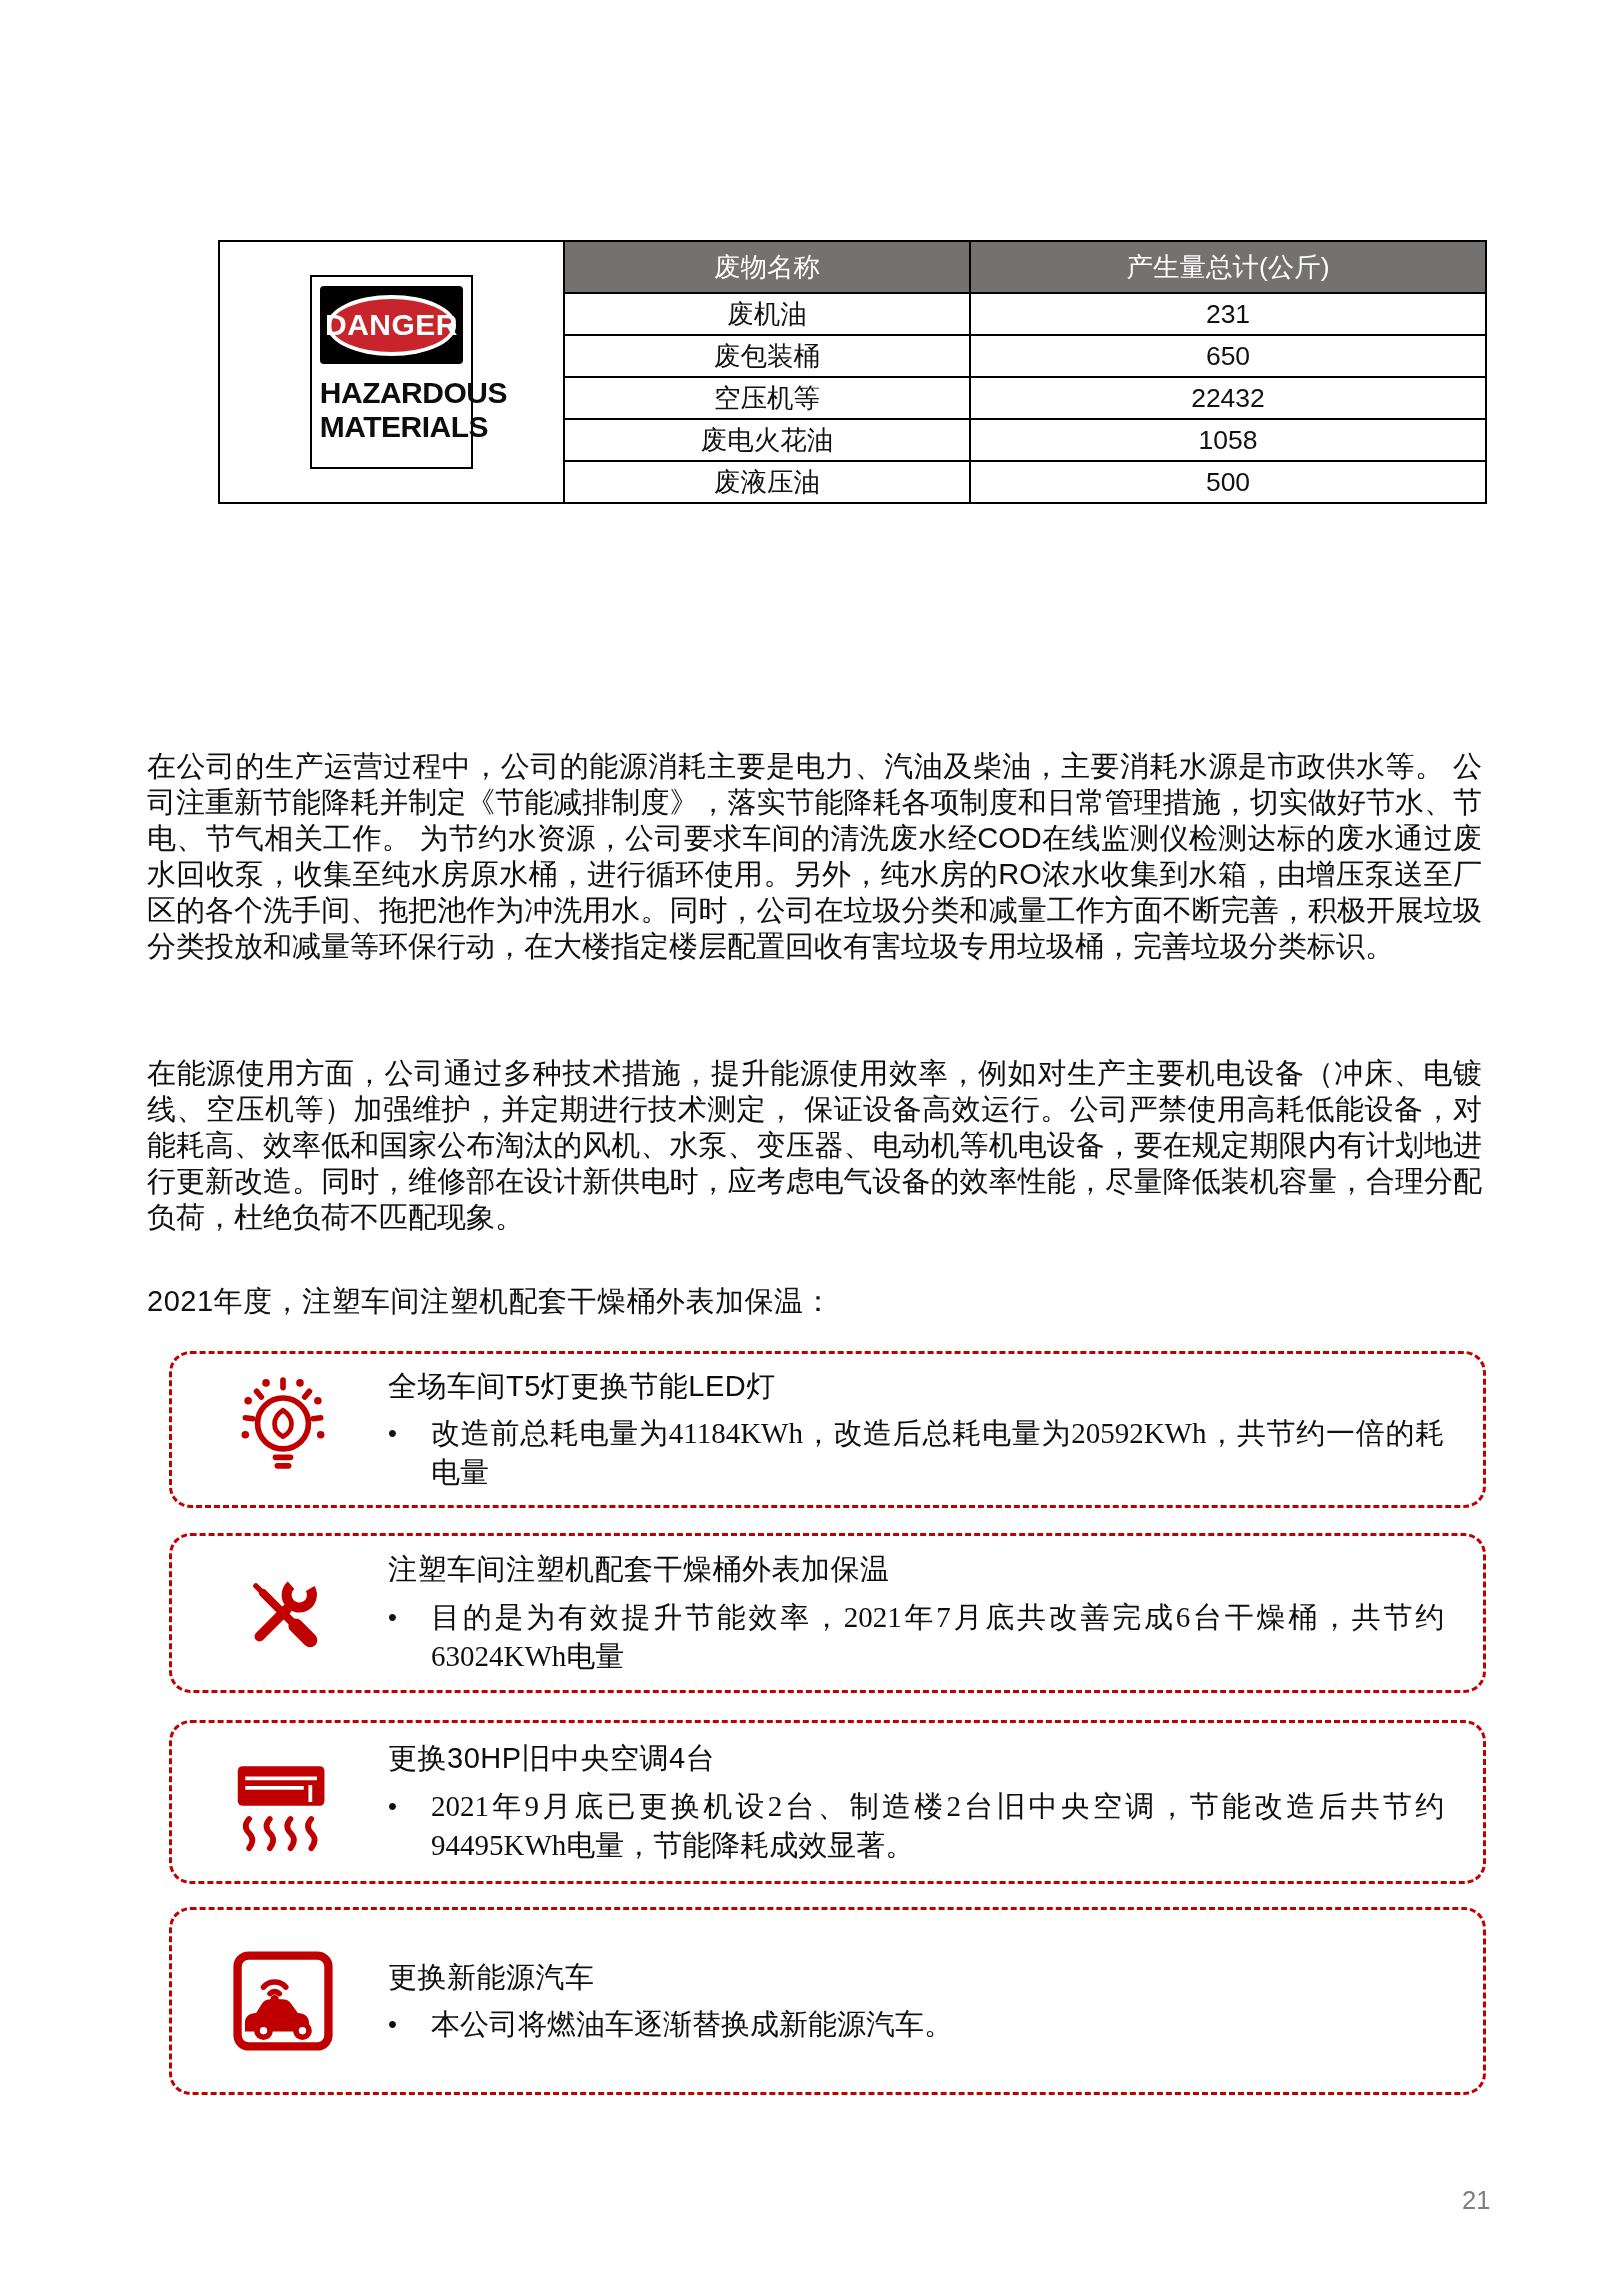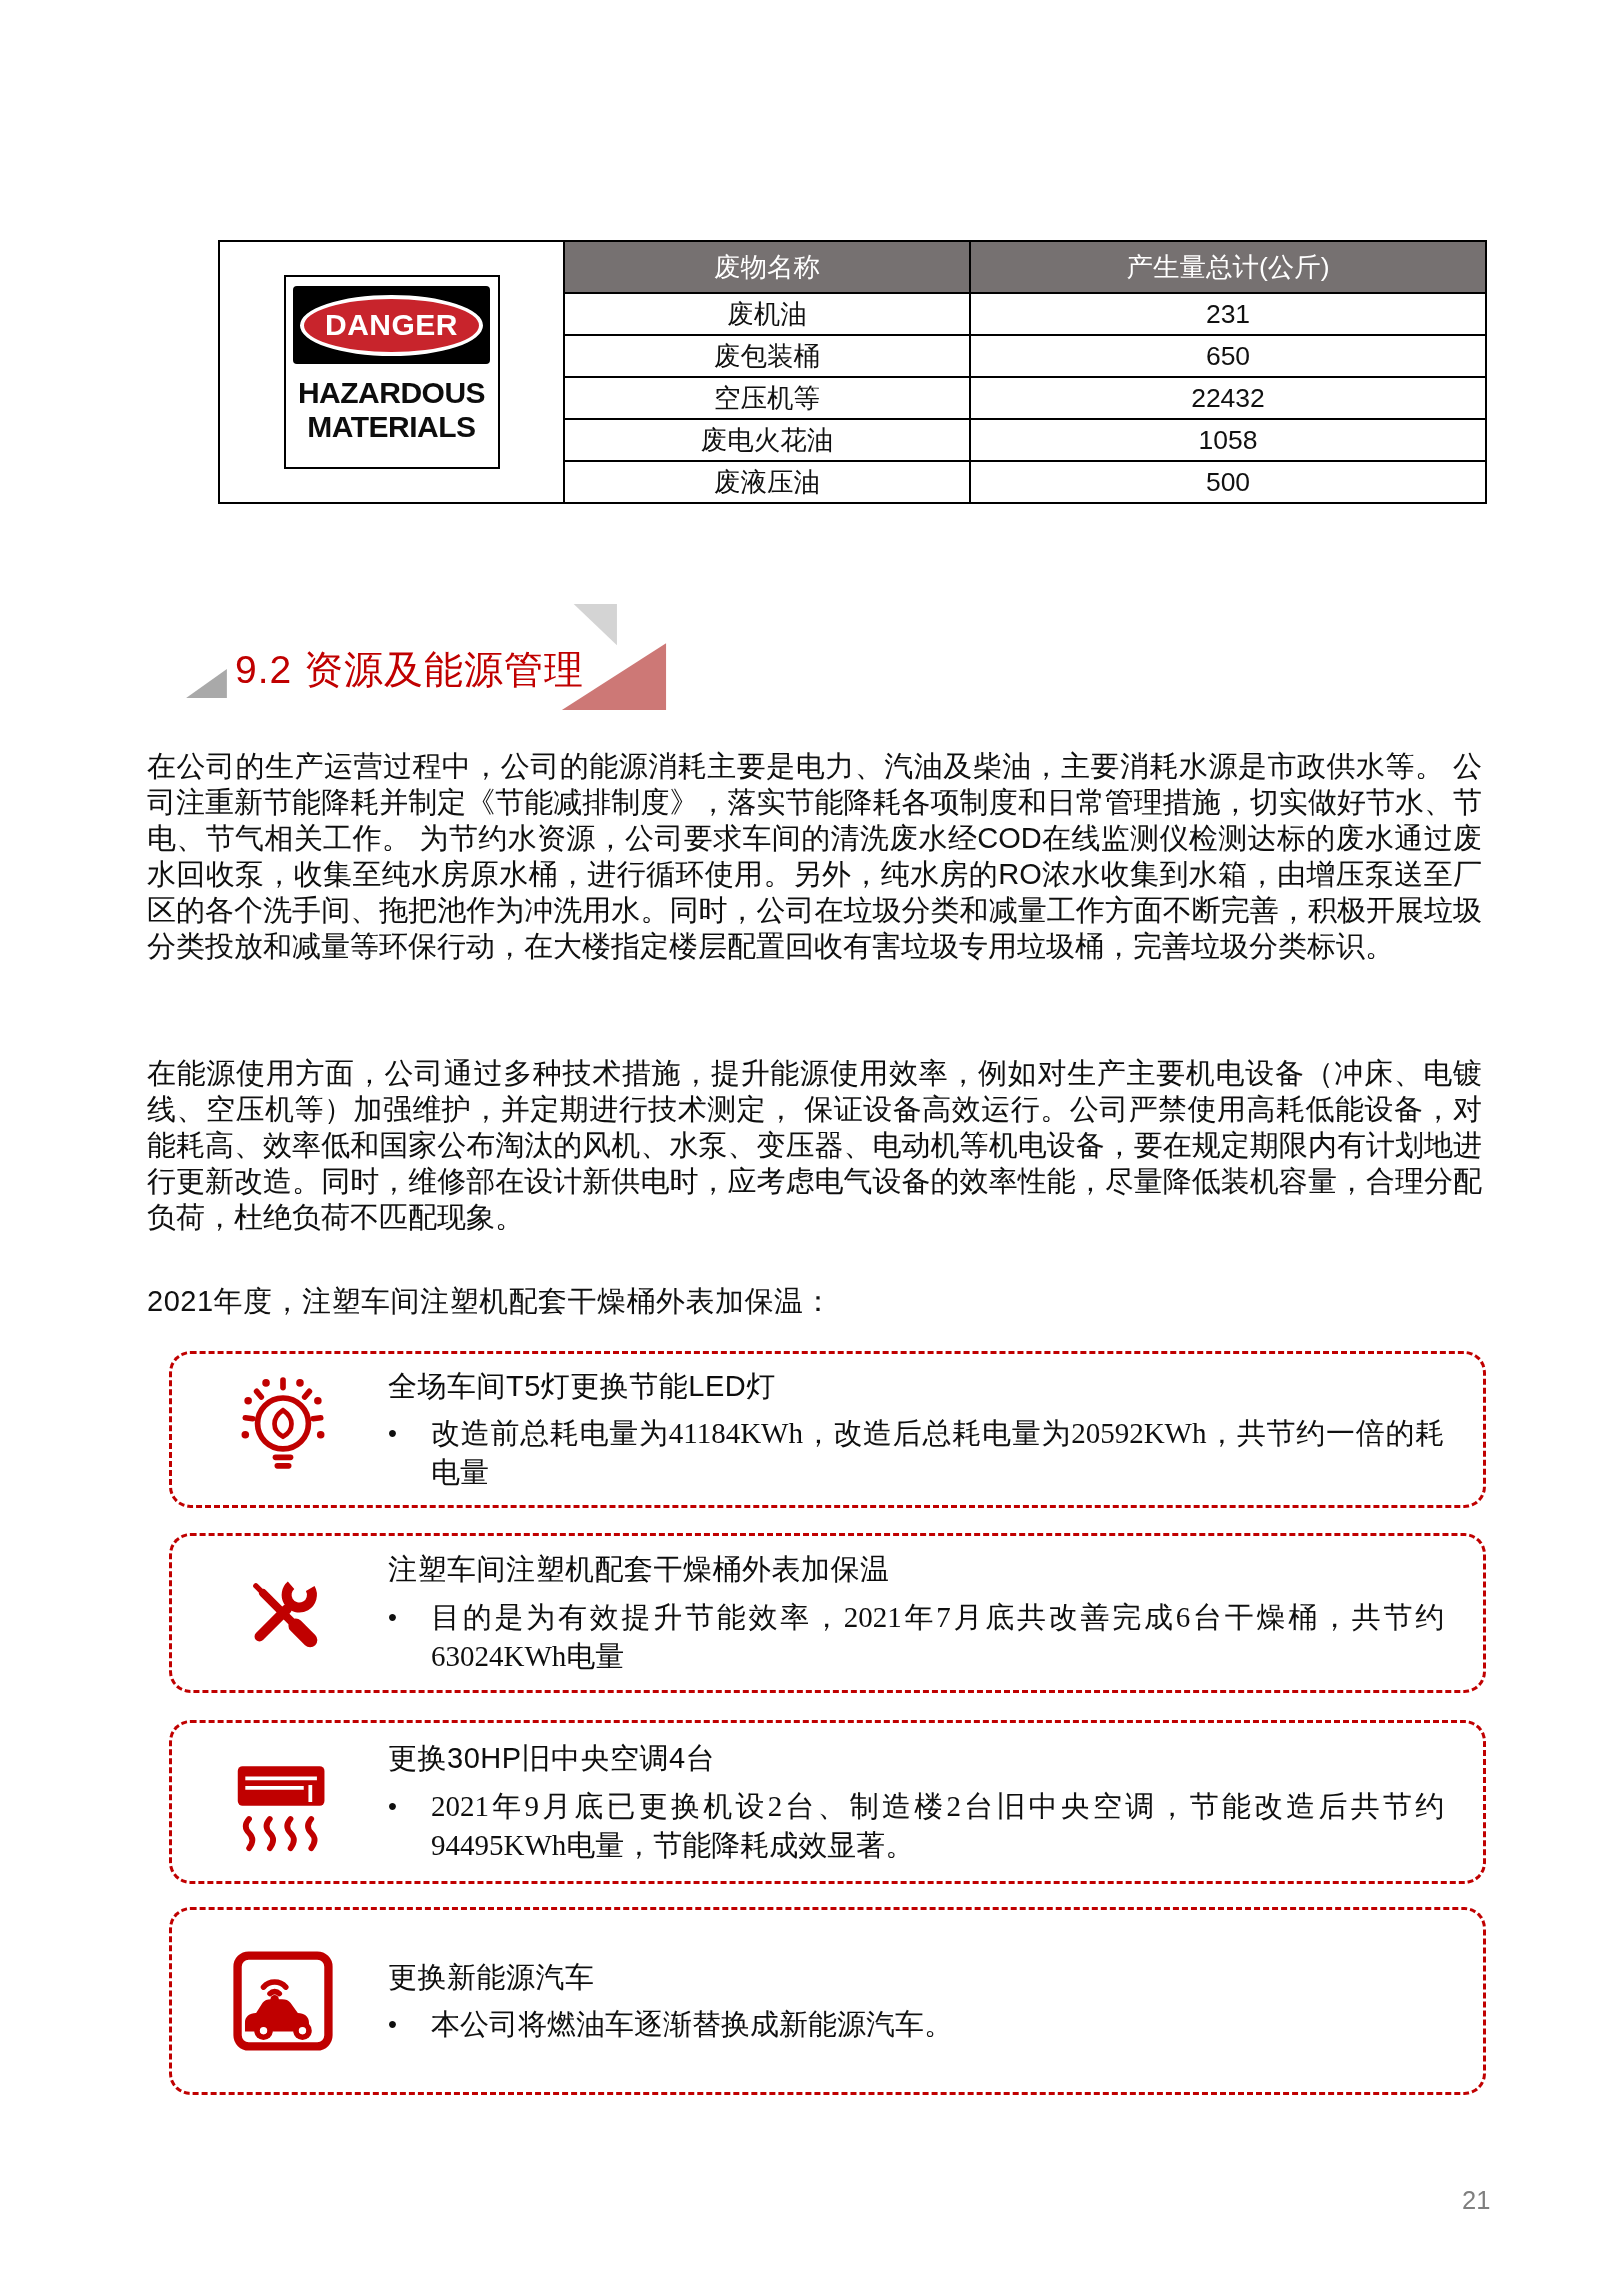--- a/index.html
+++ b/index.html
@@ -24,21 +24,21 @@
   .waste-table th {
     background:#767171; color:#ffffff; font-weight:normal;
     font-size:26.5px; height:52px;
   }
   .waste-table td.data-cell { font-size:26.5px; height:42px; background:#fff; }
   .col-sign { width:345px; } .col-name { width:406px; } .col-amt { width:516px; }
 
   
   .sign-cell { background:#fff; vertical-align:middle; }
   .danger-sign {
-    width:216px; margin:12px auto; background:#fff; border:2px solid #000;
+    width:163px; margin:12px auto; background:#fff; border:2px solid #000;
     padding:8.8px 7.8px 23.5px 7.8px;
   }
   .danger-band { background:#000; border-radius:3.9px; padding:8.8px 6.9px; }
   .danger-oval {
     background:#c8242c; border:4.9px solid #fff; border-radius:50%;
     height:61px; display:flex; align-items:center; justify-content:center;
     color:#fff; font-weight:bold; font-size:30px; letter-spacing:0.5px;
   }
   .hazmat {
     text-align:center; font-weight:800; font-size:30px; line-height:1.12;
@@ -127,30 +127,20 @@
       <td class="data-cell">废电火花油</td>
       <td class="data-cell">1058</td>
     </tr>
     <tr>
       <td class="data-cell">废液压油</td>
       <td class="data-cell">500</td>
     </tr>
   </tbody>
     </table>
 
-  <div class="section-heading">
-    <svg class="tri-left" width="45" height="33" viewBox="0 0 46 34">
-      <polygon points="44,2 44,32 2,32" fill="#A9A9A9"></polygon>
-    </svg>
-    <h2 class="section-title">9.2 资源及能源管理</h2>
-    <svg class="tri-right" width="116" height="113" viewBox="0 0 118 115">
-      <polygon points="20,4 64,4 64,46" fill="#D4D4D4"></polygon>
-      <polygon points="8,112 114,112 114,44" fill="#CD7876"></polygon>
-    </svg>
-  </div>
 
   <p class="body-para p1">在公司的生产运营过程中，公司的能源消耗主要是电力、汽油及柴油，主要消耗水源是市政供水等。 公司注重新节能降耗并制定《节能减排制度》，落实节能降耗各项制度和日常管理措施，切实做好节水、节电、节气相关工作。 为节约水资源，公司要求车间的清洗废水经COD在线监测仪检测达标的废水通过废水回收泵，收集至纯水房原水桶，进行循环使用。另外，纯水房的RO浓水收集到水箱，由增压泵送至厂区的各个洗手间、拖把池作为冲洗用水。同时，公司在垃圾分类和减量工作方面不断完善，积极开展垃圾分类投放和减量等环保行动，在大楼指定楼层配置回收有害垃圾专用垃圾桶，完善垃圾分类标识。</p>
   <p class="body-para p2">在能源使用方面，公司通过多种技术措施，提升能源使用效率，例如对生产主要机电设备（冲床、电镀线、空压机等）加强维护，并定期进行技术测定， 保证设备高效运行。公司严禁使用高耗低能设备，对能耗高、效率低和国家公布淘汰的风机、水泵、变压器、电动机等机电设备，要在规定期限内有计划地进行更新改造。同时，维修部在设计新供电时，应考虑电气设备的效率性能，尽量降低装机容量，合理分配负荷，杜绝负荷不匹配现象。</p>
 
   <p class="lead-text projects-intro">2021年度，注塑车间注塑机配套干燥桶外表加保温：</p>
 
   <div class="project-box box-1">
     <div class="box-icon">
       <svg width="98" height="116" viewBox="0 0 104 118">
         <g fill="none" stroke="#C00000" stroke-width="6" stroke-linecap="round">

